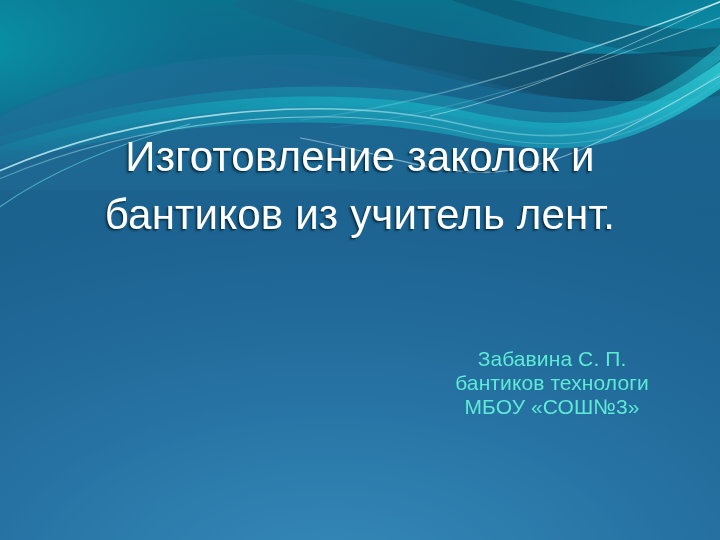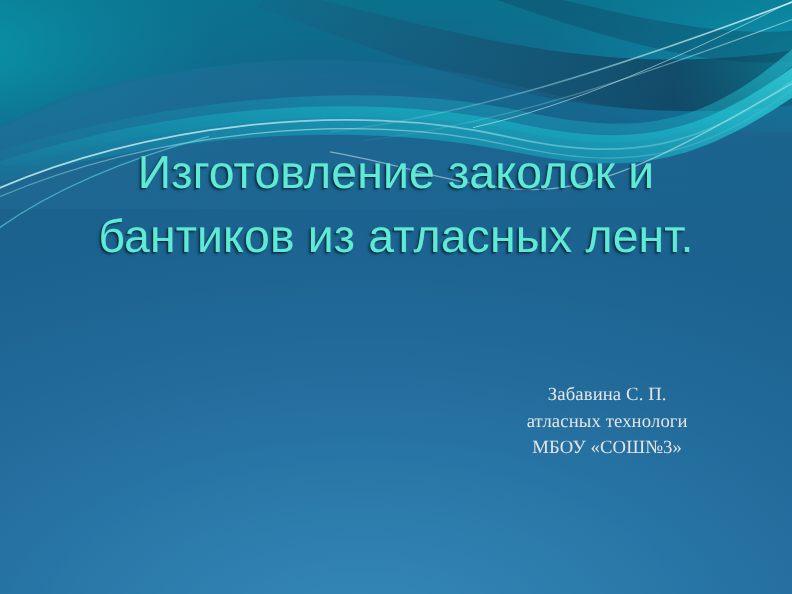--- a/index.html
+++ b/index.html
@@ -77,43 +77,43 @@
     left: 36px;
     top: 128px;
     width: 648px;
     text-align: center;
   }
   .title-line {
     font-size: 42px;
     line-height: 58px;
     font-weight: 400;
     letter-spacing: 0.2px;
-    color: #5eead4;
+    color: #ffffff;
     text-shadow:
       -1px 1px 0 rgba(3,40,58,0.75),
       -2px 2px 2px rgba(3,36,54,0.55),
       0 0 1px rgba(150,240,246,0.45);
     white-space: nowrap;
   }
 
   
   .subtitle-block {
     position: absolute;
     left: 396px;
     top: 347px;
     width: 318px;
     text-align: center;
     padding-right: 6px;
     box-sizing: border-box;
   }
   .subtitle-line {
-    font-family: Liberation Serif, serif;
-    font-size: 17px;
+    font-family: Liberation Sans, sans-serif;
+    font-size: 21px;
     line-height: 24px;
-    color: #e5e5e5;
+    color: #5eead4;
     letter-spacing: 0.1px;
     white-space: nowrap;
   }
 </style>
 </head>
 <body>
 
 <div class="slide">
 
   <div class="bg-base"></div>
@@ -186,22 +186,22 @@
 
     <path d="M 300,120 C 430,104 560,62 720,2" fill="none" stroke="url(#gThinRight)" stroke-width="1.4"></path>
     <path d="M 330,128 C 460,112 580,70 730,14" fill="none" stroke="url(#gThinRight)" stroke-width="1.0" opacity="0.7"></path>
     <path d="M 430,116 C 520,96 620,52 730,-4" fill="none" stroke="#d8f7fa" stroke-width="0.9" opacity="0.55"></path>
 
     <path d="M -10,214 C 40,176 110,146 190,124" fill="none" stroke="#62dbe6" stroke-width="1.2" opacity="0.60"></path>
   </svg>
 
   <div class="title-block">
     <div class="title-line">Изготовление заколок и</div>
-    <div class="title-line">бантиков из атласных лент.</div>
+    <div class="title-line">бантиков из учитель лент.</div>
   </div>
 
   <div class="subtitle-block">
     <div class="subtitle-line">Забавина С. П.</div>
-    <div class="subtitle-line">атласных технологи</div>
+    <div class="subtitle-line">бантиков технологи</div>
     <div class="subtitle-line">МБОУ «СОШ№3»</div>
   </div>
 
 </div>
 
 </body></html>

